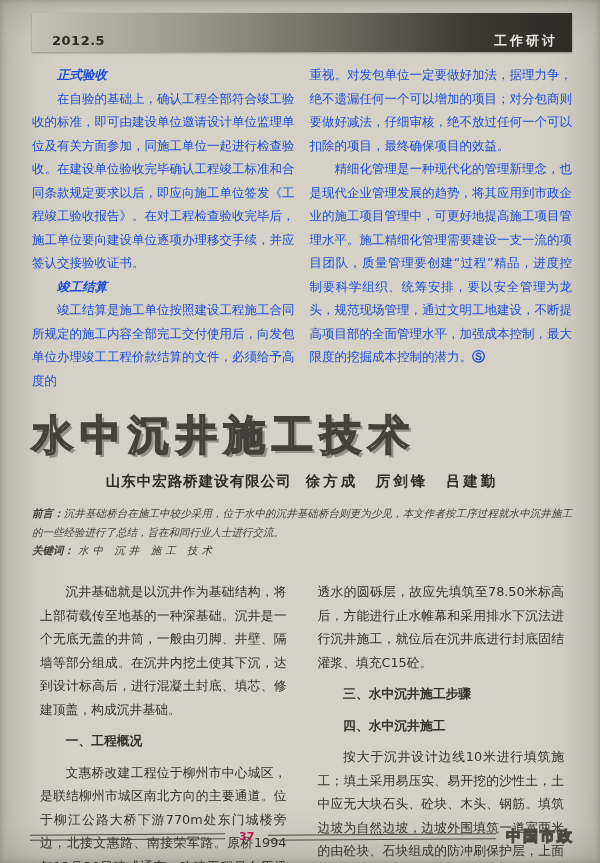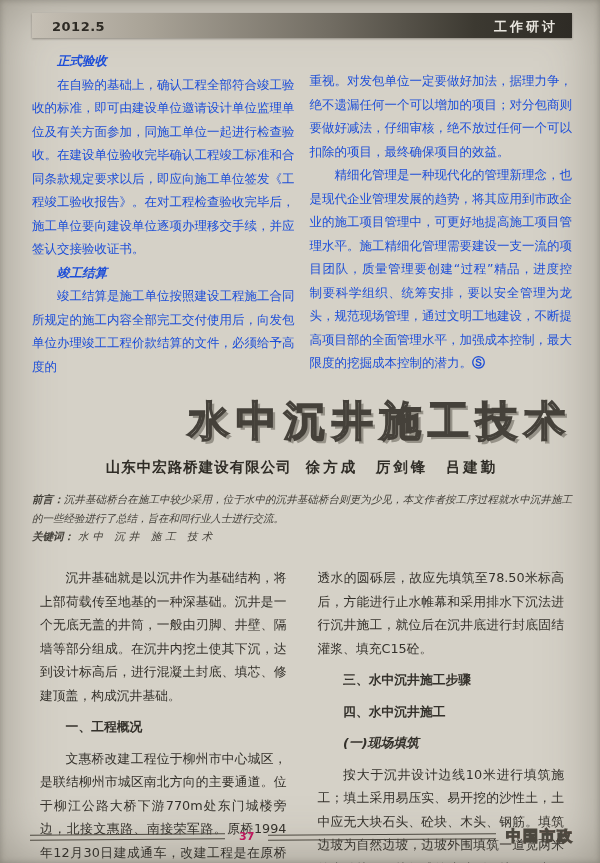--- a/index.html
+++ b/index.html
@@ -12,41 +12,41 @@
     overflow:hidden;
     font-family:"DejaVu Sans", sans-serif;
     color:#32302a;
   }
   .inner{padding:13px 28px 0 32px;}
   
   .header-bar{
     height:23px;
     display:flex;align-items:center;justify-content:space-between;
     background:linear-gradient(90deg,#c6c0b5 0%,#a8a296 22%,#726d63 55%,#3c3931 82%,#2e2b25 100%);
-    padding:2px 14px 0 20px;
+    padding:16px 14px 0 20px;
     box-shadow:0 1px 2px rgba(50,46,40,.4);
   }
   .issue{font-size:13px;font-weight:bold;color:#2e2b25;letter-spacing:.5px;}
   .section-tag{font-size:13px;font-weight:bold;color:#e9e6df;letter-spacing:3px;}
   
   .cols{display:flex;gap:15px;margin-top:11px;}
   .col{flex:1;min-width:0;}
   .intro-text p{
     margin:0;font-size:12.5px;line-height:23.5px;text-align:justify;
     text-indent:2em;color:#1d4ed8;
   }
-  .intro-text .run-in{text-indent:0;margin-top:20px;}
+  .intro-text .run-in{text-indent:0;}
   .mini-head{
     margin:0;font-size:12.5px;line-height:23.5px;font-weight:bold;font-style:italic;
     text-indent:1em;color:#2f2c26;
   }
   .end-mark{font-style:normal;font-weight:bold;font-size:13px;}
   
   .art-title{
-    margin-top:20px;text-align:right;
+    margin-top:20px;text-align:left;
     font-size:41px;font-weight:bold;letter-spacing:7px;
     color:#dbd7cd;
     -webkit-text-stroke:1.6px #45413a;
     text-shadow:3px 3px 0 rgba(73,69,60,.45);
     line-height:1.15;
   }
   .byline{
     margin-top:13px;text-align:center;
     font-size:14.5px;font-weight:bold;color:#2f2c26;letter-spacing:1px;
   }
@@ -130,21 +130,20 @@
       <div class="col body-text">
         <p>沉井基础就是以沉井作为基础结构，将上部荷载传至地基的一种深基础。沉井是一个无底无盖的井筒，一般由刃脚、井壁、隔墙等部分组成。在沉井内挖土使其下沉，达到设计标高后，进行混凝土封底、填芯、修建顶盖，构成沉井基础。</p>
         <p class="sec-head">一、工程概况</p>
         <p>文惠桥改建工程位于柳州市中心城区，是联结柳州市城区南北方向的主要通道。位于柳江公路大桥下游770m处东门城楼旁边，北接文惠路、南接荣军路。原桥1994年12月30日建成通车，改建工程是在原桥下游新建一座与原桥外观相似的主跨三孔(L=108m)中承式钢管拱和两边跨上承式砼箱拱，大桥主桥两岸桥台基础为钢筋混凝土重力式沉井基础。</p>
 
       </div>
       <div class="col body-text">
         <p class="run-in" style="text-indent:0">透水的圆砾层，故应先填筑至78.50米标高后，方能进行止水帷幕和采用排水下沉法进行沉井施工，就位后在沉井底进行封底固结灌浆、填充C15砼。</p>
         <p class="sec-head">三、水中沉井施工步骤</p>
         <p class="sec-head">四、水中沉井施工</p>
-        <p class="sub-head">(一)现场填筑</p>
         <p>按大于沉井设计边线10米进行填筑施工；填土采用易压实、易开挖的沙性土，土中应无大块石头、砼块、木头、钢筋。填筑边坡为自然边坡，边坡外围填筑一道宽两米的由砼块、石块组成的防冲刷保护层，上面堆码编织袋沙土包。</p>
 
       </div>
     </div>
 
   </div>
 
   <div class="footer">
     <div class="dbl-rule rule-l"></div>
     <span class="page-num">37</span>

